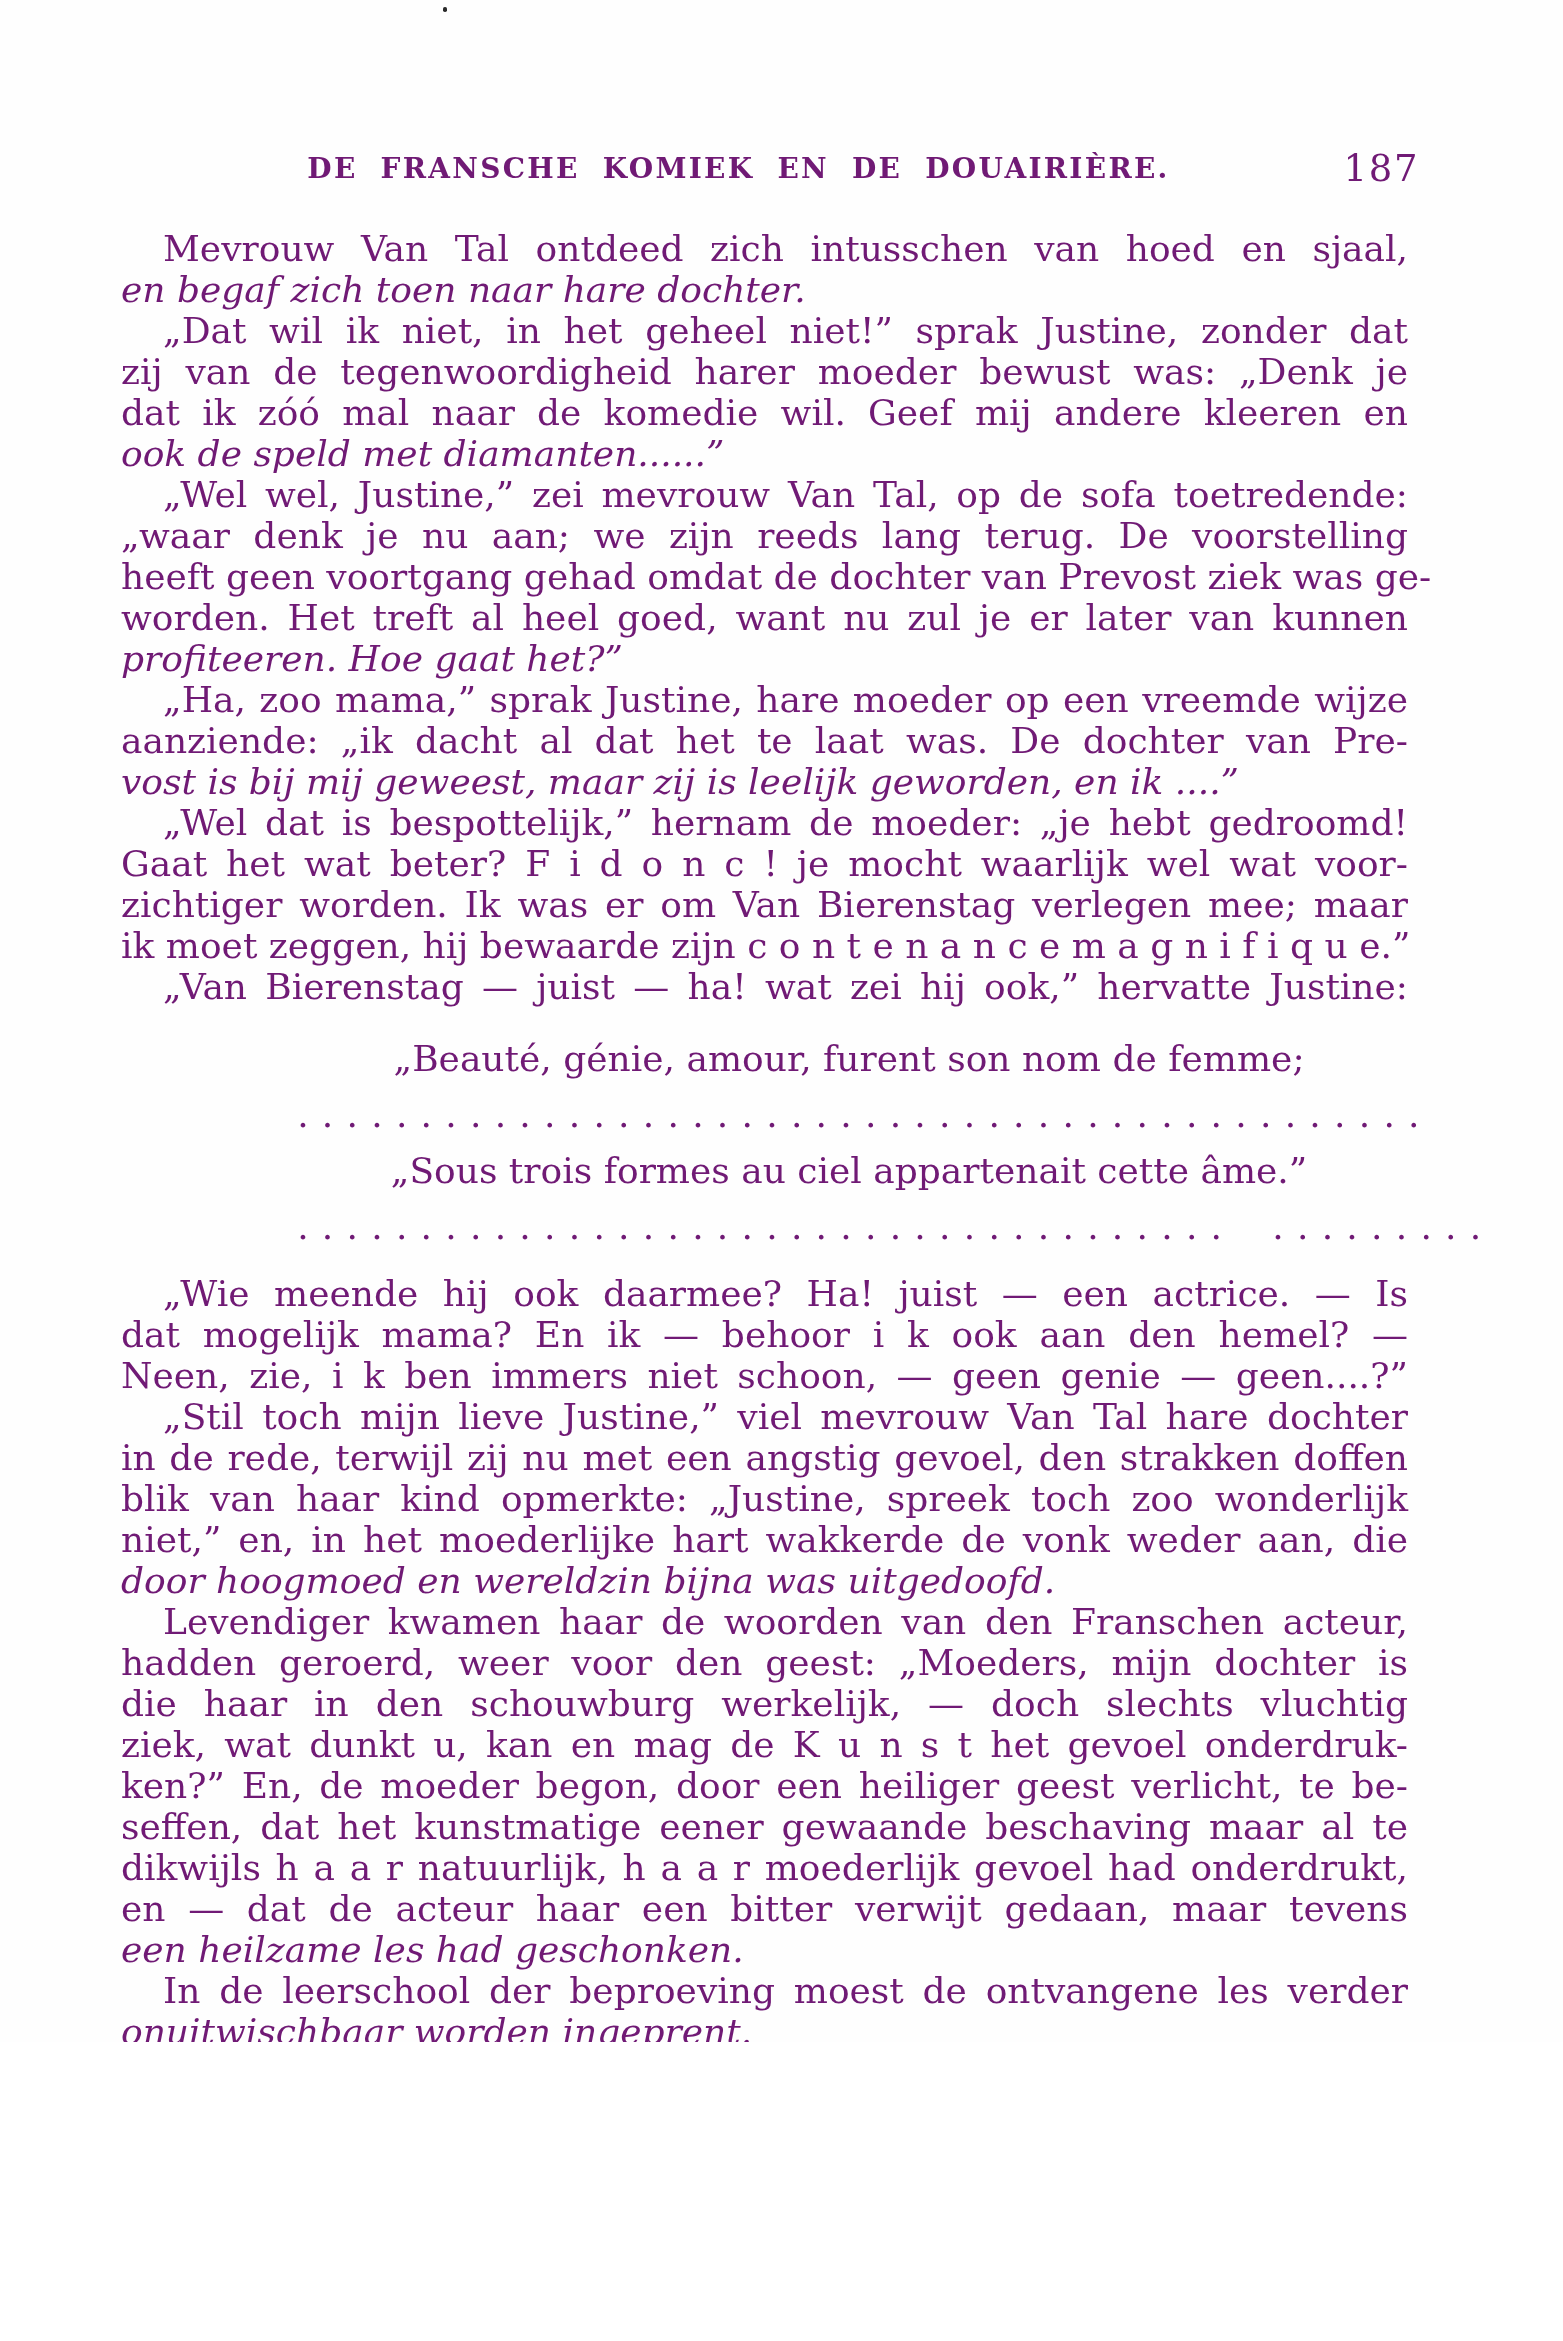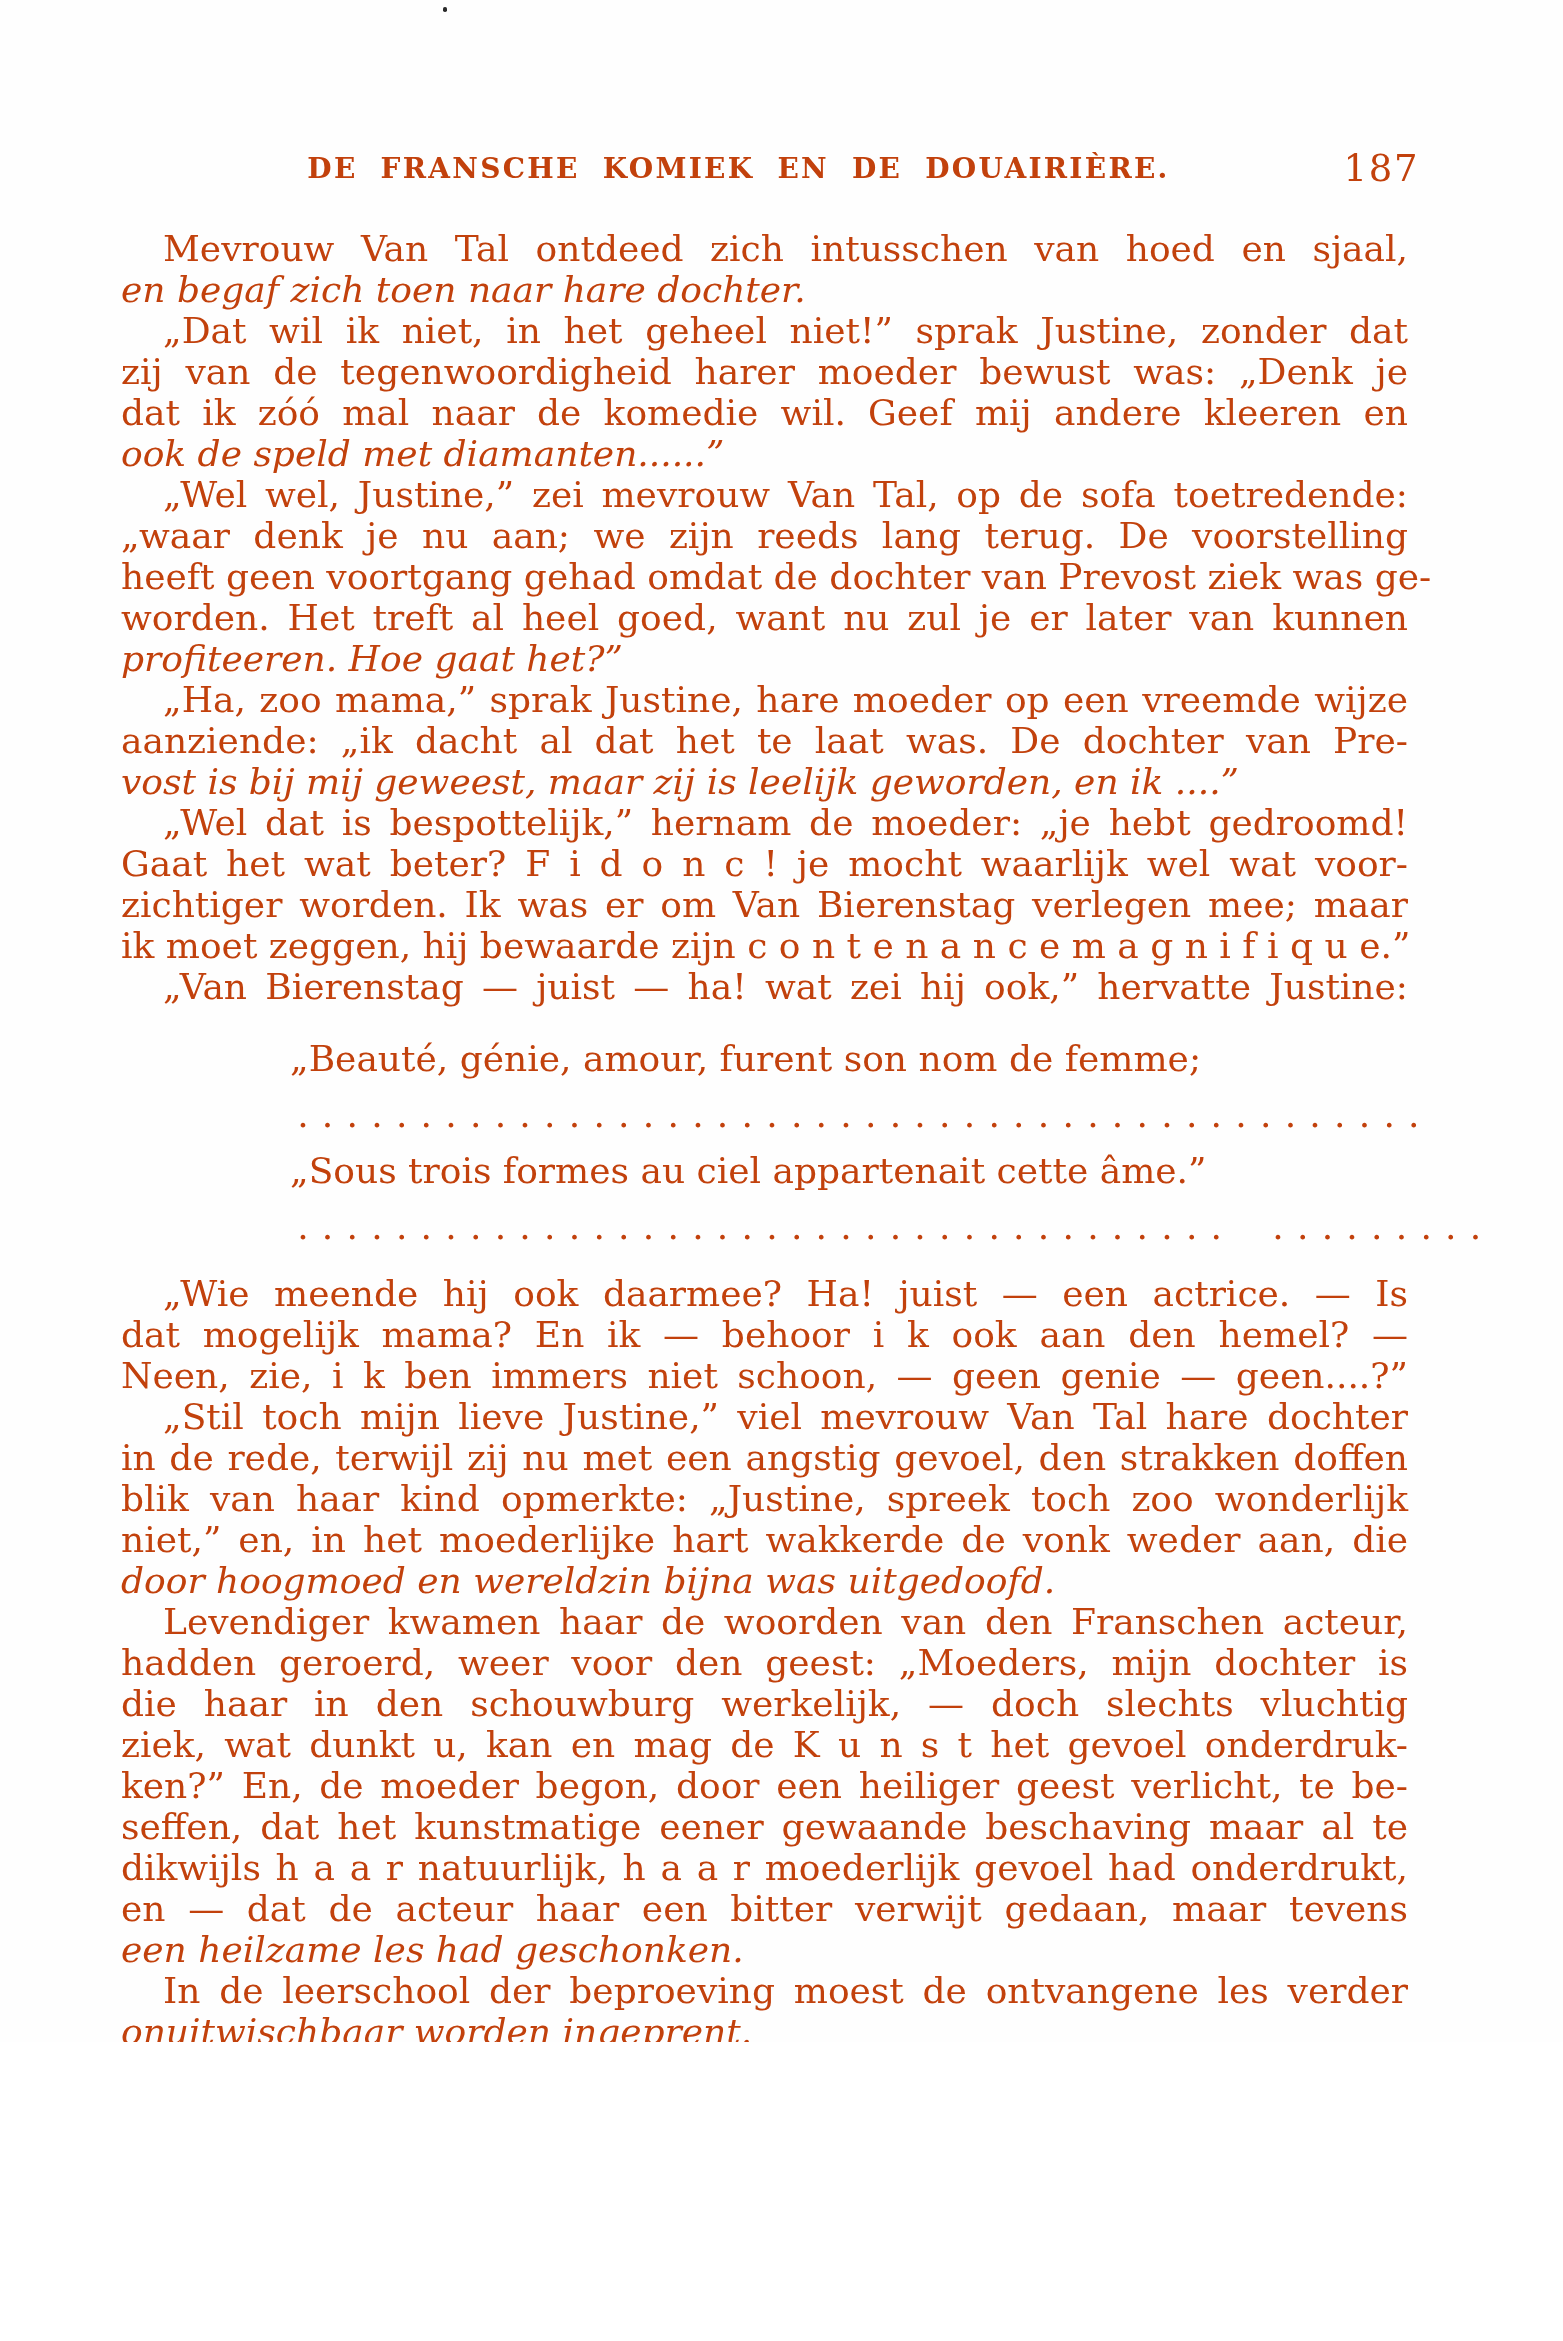--- a/index.html
+++ b/index.html
@@ -5,21 +5,21 @@
   html, body {
     margin: 0;
     padding: 0;
     background: #ffffff;
   }
   .sheet {
     position: relative;
     width: 1564px;
     height: 2042px;
     background: #fefefe;
-    color: #c2410c;
+    color: #701a75;
     font-family: "DejaVu Serif", "Liberation Serif", serif;
     overflow: hidden;
   }
   .header {
     position: absolute;
     top: 152px;
     left: 136px;
     width: 1287px;
     height: 43px;
   }
@@ -52,21 +52,21 @@
     text-align-last: justify;
     white-space: nowrap;
   }
   .para .line.first  { text-indent: 42px; }
   .para .line.last   { text-align-last: left; white-space: normal; font-style: italic; }
   .verse {
     margin: 23.6px 0 18px 169px;
   }
   .verse .vline {
     line-height: 56px;
-    text-align: left;
+    text-align: center;
   }
   .verse .vdots {
     white-space: pre;
     letter-spacing: 0.9px;
     padding-left: 7.2px;
   }
   .end-rule {
     position: absolute;
     top: 2091px;
     left: 668px;

